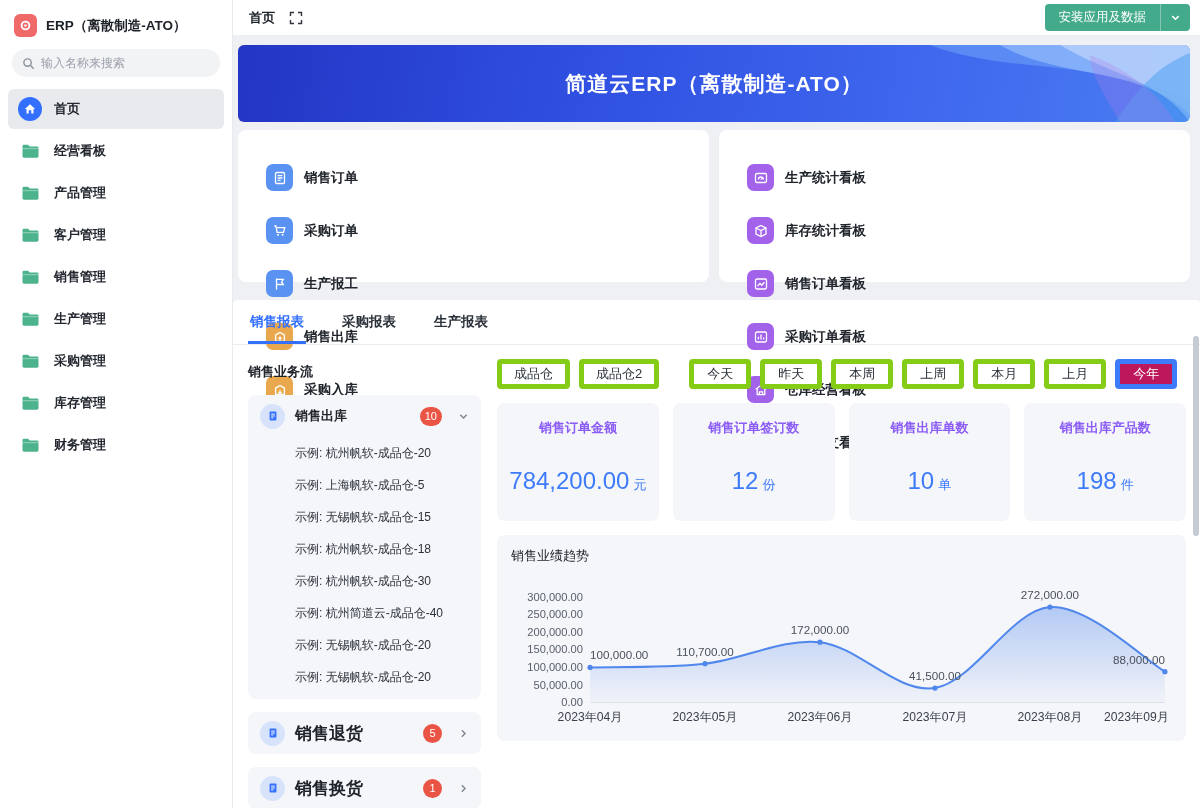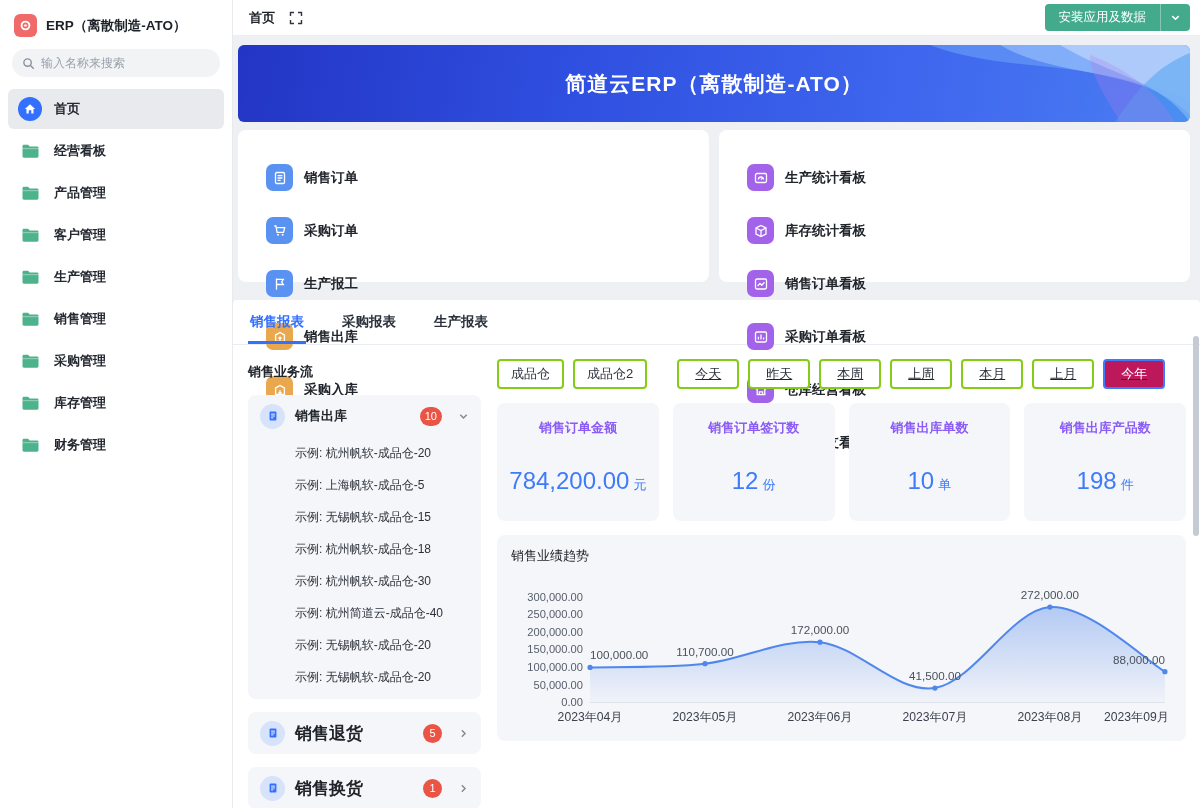--- a/index.html
+++ b/index.html
@@ -63,22 +63,22 @@
   .flow-head .t { font-size:13px; font-weight:700; flex:1; }
   .badge { min-width:19px; height:19px; border-radius:10px; background:#ea5445; color:#fff; font-size:11px; display:flex; align-items:center; justify-content:center; padding:0 5px; }
   .chev-g { color:#7d8694; display:flex; padding-left:6px; }
   .flow-item { font-size:12px; color:#2b313a; padding:7.5px 8px 7.5px 47px; cursor:pointer; white-space:nowrap; }
   .flow-row { background:#f5f6f9; border-radius:8px; display:flex; align-items:center; gap:10px; height:42px; padding:0 12px; margin-top:13px; cursor:pointer; }
   .flow-row .t { font-size:17px; font-weight:700; flex:1; }
 
   .report-col { flex:1; min-width:0; }
   .filters { display:flex; }
   .fgroup { display:flex; gap:9px; }
-  .fgroup.periods { margin-left:30px;text-decoration:underline; }
-  .fbtn { min-width:62px; height:30px; background:#fff; border:2px solid #84cc16; border-radius:4px;
+  .fgroup.periods { margin-left:30px; }
+  .fbtn { min-width:62px; height:30px; background:#fff; border:5px solid #84cc16; border-radius:4px;
     font-size:13px; color:#2b313a; display:flex; align-items:center; justify-content:center; padding:8px 12px; cursor:pointer; }
   .fbtn.active { background:#be185d; border-color:#3d7bfa; color:#fff; }
 
   .stats { display:flex; gap:14px; margin-top:14px; }
   .stat { flex:1; background:#f5f6f9; border-radius:8px; height:118px; padding:16px 10px; text-align:center; }
   .stat .lab { font-size:13px; font-weight:700; color:#8b5cf6; }
   .stat .val { margin-top:30px; color:#3d7bfa; font-size:24px; font-weight:500; }
   .stat .unit { font-size:13px; margin-left:4px; }
 
   .chart-card { background:#f5f6f9; border-radius:8px; margin-top:14px; padding:12px 14px 8px; }
@@ -145,30 +145,30 @@
           </span>
         <span>客户管理</span>
       </div>
       <div class="nav-item">
         <span class="folder-ic">
             <svg width="19" height="16" viewBox="0 0 19 16">
               <path fill="#4db38d" d="M1.5 3.2c0-.8.6-1.4 1.4-1.4h4.2l1.6 1.7h7.4c.8 0 1.4.6 1.4 1.4v8.4c0 .8-.6 1.4-1.4 1.4H2.9c-.8 0-1.4-.6-1.4-1.4z"></path>
               <path fill="#fff" opacity=".35" d="M1.5 5h16v1.2h-16z"></path>
             </svg>
           </span>
+        <span>销售管理</span>
+      </div>
+      <div class="nav-item">
+        <span class="folder-ic">
+            <svg width="19" height="16" viewBox="0 0 19 16">
+              <path fill="#4db38d" d="M1.5 3.2c0-.8.6-1.4 1.4-1.4h4.2l1.6 1.7h7.4c.8 0 1.4.6 1.4 1.4v8.4c0 .8-.6 1.4-1.4 1.4H2.9c-.8 0-1.4-.6-1.4-1.4z"></path>
+              <path fill="#fff" opacity=".35" d="M1.5 5h16v1.2h-16z"></path>
+            </svg>
+          </span>
         <span>生产管理</span>
-      </div>
-      <div class="nav-item">
-        <span class="folder-ic">
-            <svg width="19" height="16" viewBox="0 0 19 16">
-              <path fill="#4db38d" d="M1.5 3.2c0-.8.6-1.4 1.4-1.4h4.2l1.6 1.7h7.4c.8 0 1.4.6 1.4 1.4v8.4c0 .8-.6 1.4-1.4 1.4H2.9c-.8 0-1.4-.6-1.4-1.4z"></path>
-              <path fill="#fff" opacity=".35" d="M1.5 5h16v1.2h-16z"></path>
-            </svg>
-          </span>
-        <span>销售管理</span>
       </div>
       <div class="nav-item">
         <span class="folder-ic">
             <svg width="19" height="16" viewBox="0 0 19 16">
               <path fill="#4db38d" d="M1.5 3.2c0-.8.6-1.4 1.4-1.4h4.2l1.6 1.7h7.4c.8 0 1.4.6 1.4 1.4v8.4c0 .8-.6 1.4-1.4 1.4H2.9c-.8 0-1.4-.6-1.4-1.4z"></path>
               <path fill="#fff" opacity=".35" d="M1.5 5h16v1.2h-16z"></path>
             </svg>
           </span>
         <span>采购管理</span>
       </div>

